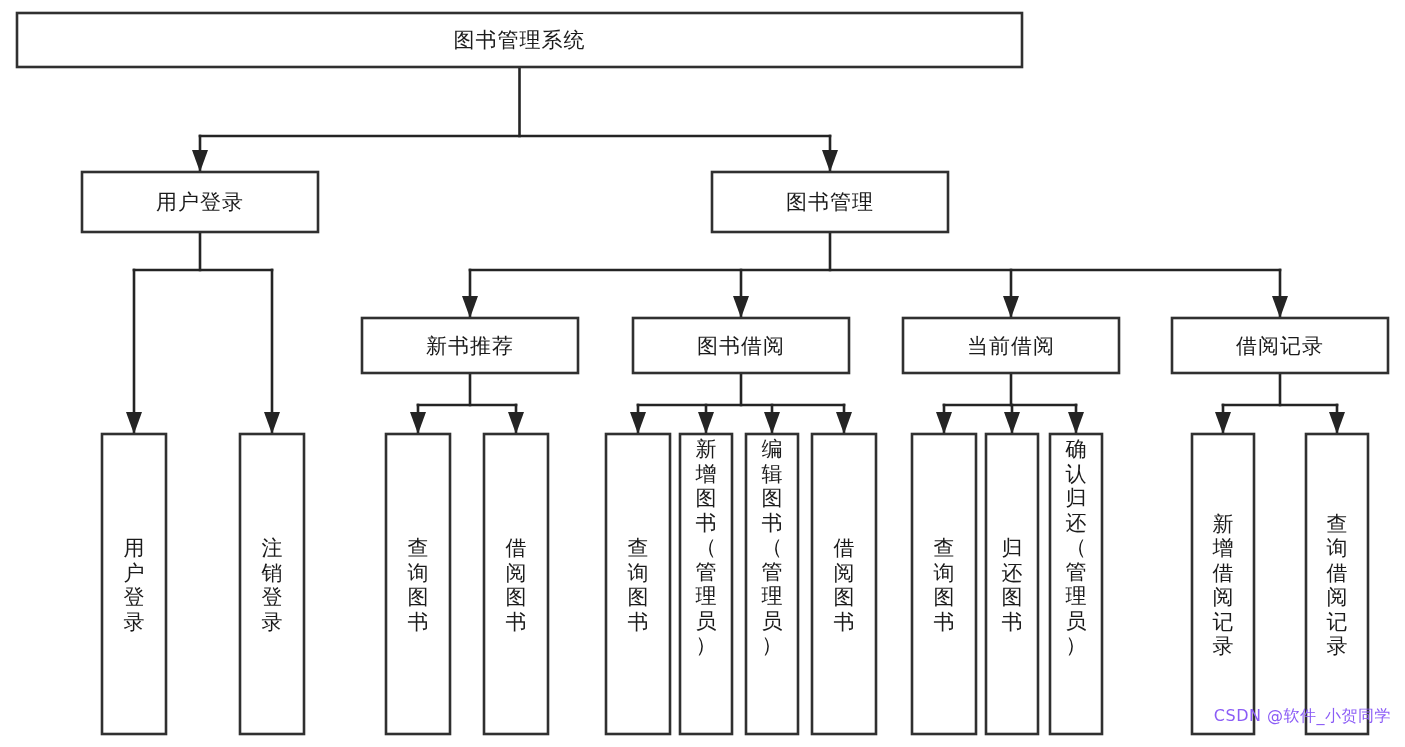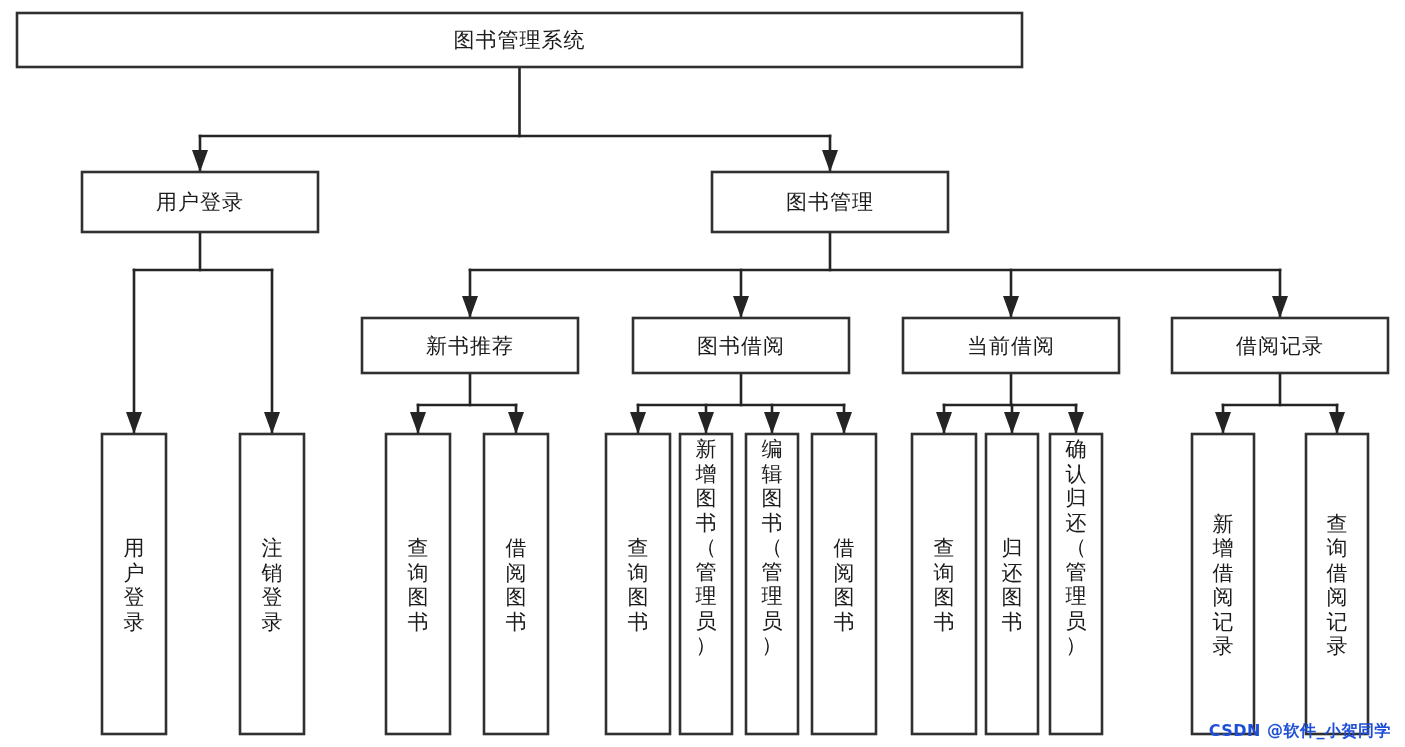--- a/index.html
+++ b/index.html
@@ -52,28 +52,27 @@
   .node-label-v {
     font-family: "DejaVu Sans", "Liberation Sans", sans-serif;
     font-size: 21px;
     fill: #1b1b1b;
     text-anchor: middle;
     letter-spacing: 0px;
   }
   .watermark-text {
     position: absolute;
     right: 14px;
-    bottom: 5px;
+    bottom: 20px;
     font-family: "DejaVu Sans", "Liberation Sans", sans-serif;
     font-size: 16px;
-    color: #1d4ed8;
+    color: #8b5cf6;
     white-space: nowrap;
     user-select: none;
     letter-spacing: 0.5px;
-    font-weight: bold;
   }
 </style>
 </head>
 <body>
 
 <div id="chart-root">
 
   <svg id="diagram" viewBox="0 0 1405 747">
     <g id="edges-layer">
         <line x1="519.5" y1="67" x2="519.5" y2="136" class="edge"></line>

